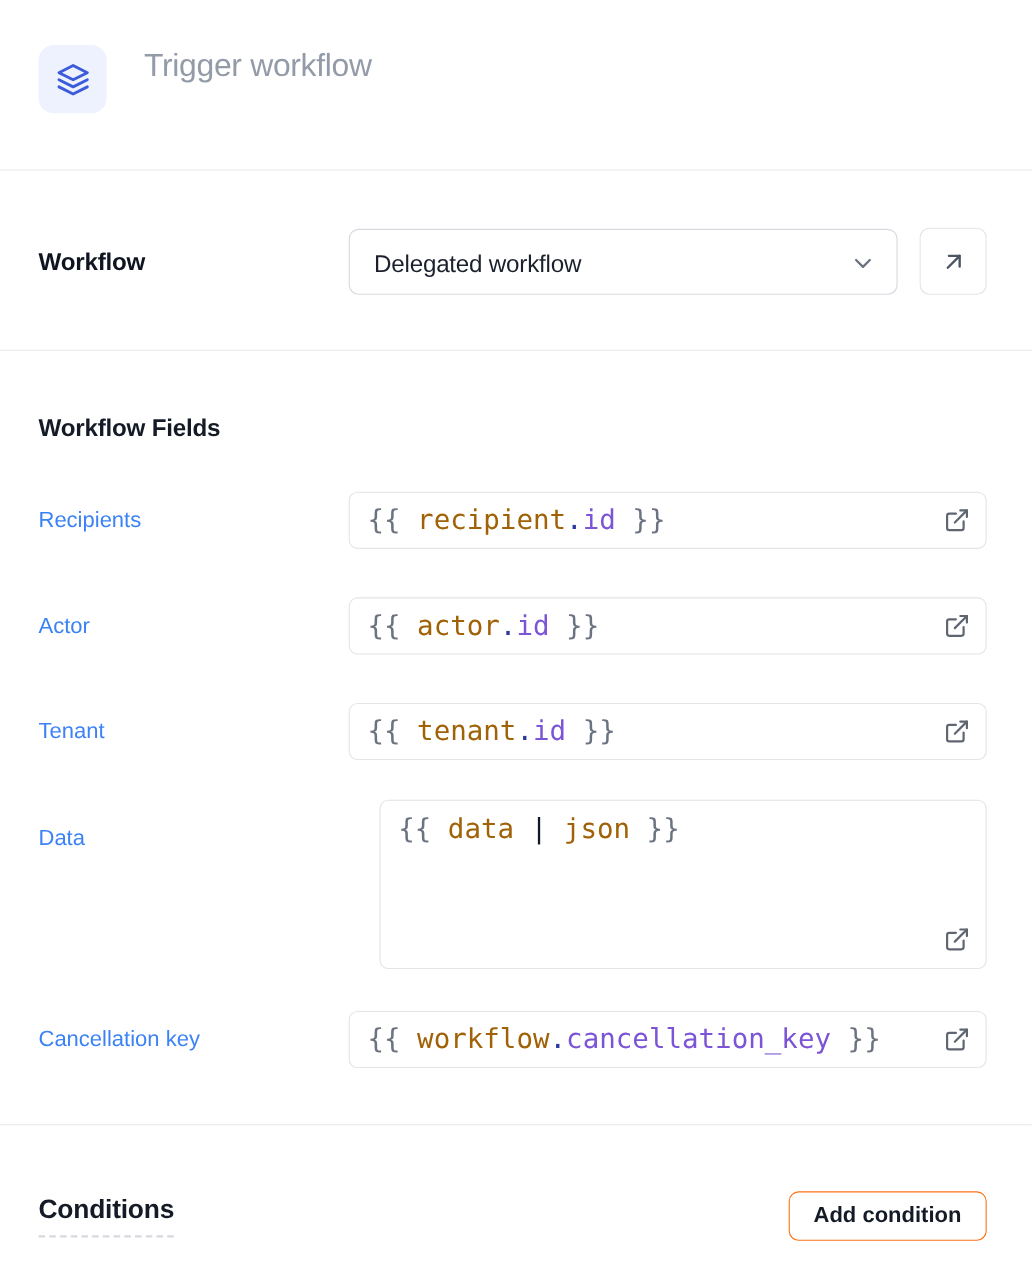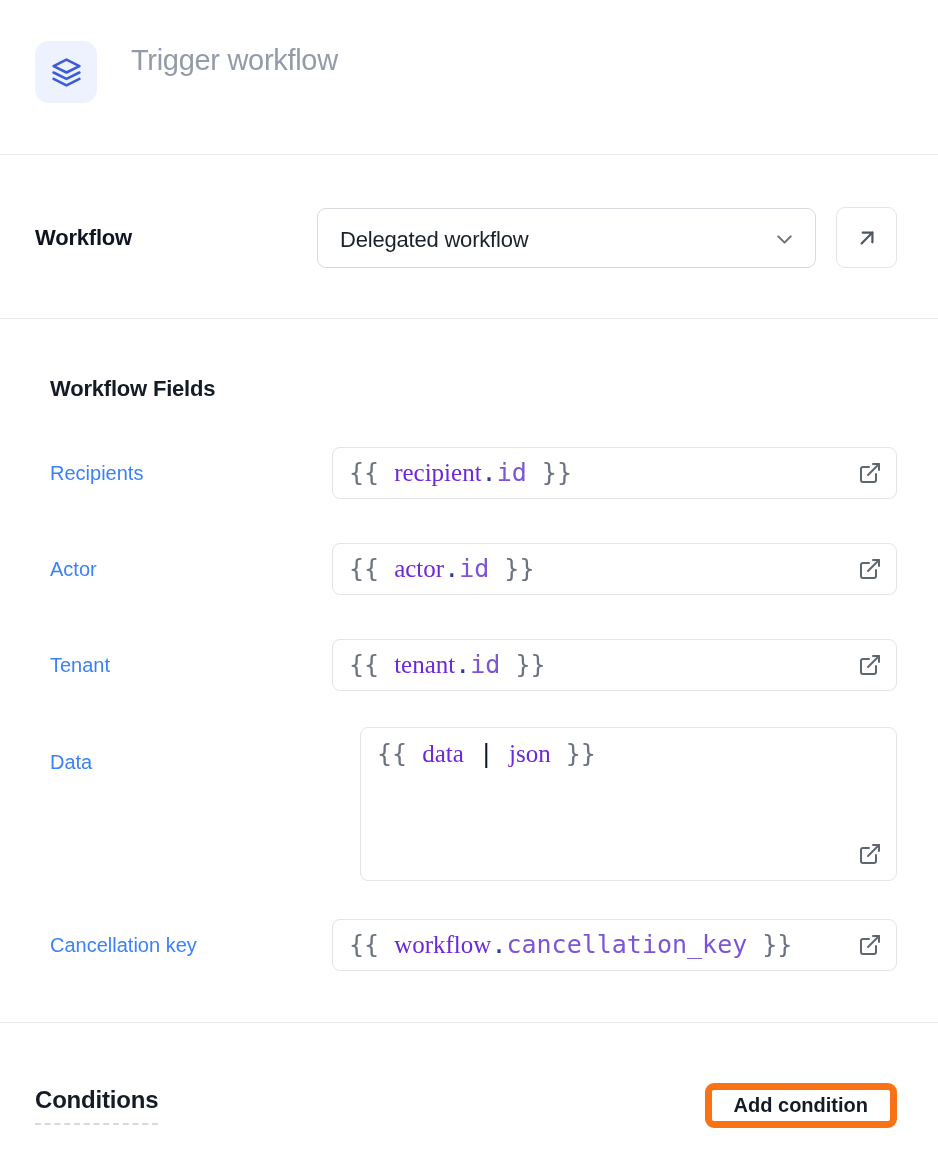--- a/index.html
+++ b/index.html
@@ -78,21 +78,21 @@
     margin-left: 20px;
     border: 1px solid #e3e5e9;
     border-radius: 9px;
     background: #fff;
     display: flex; align-items: center; justify-content: center;
     color: #4b5563;
     cursor: pointer;
   }
 
   
-  .fields-section { padding: 57px 41px 51px 35px; margin-left: 15px; }
+  .fields-section { padding: 57px 41px 51px 35px; }
   .section-heading {
     font-size: 22px;
     font-weight: 700;
     color: #141a26;
     letter-spacing: -0.2px;
     line-height: 26px;
     margin-bottom: 45px;
   }
   .field-row {
     display: flex;
@@ -120,21 +120,21 @@
     align-items: flex-start;
     padding-top: 11px;
   }
   .code {
     font-family: "DejaVu Sans Mono", monospace;
     font-size: 25px;
     line-height: 30px;
     white-space: pre;
   }
   .tk-brace { color: #6b7280; }
-  .tk-var   { color: #6d28d9; font-family: Liberation Serif, serif; }
+  .tk-var   { color: #a16207; }
   .tk-dot   { color: #2b3a9e; }
   .tk-prop  { color: #7c55d6; }
   .tk-pipe  { color: #111827; }
   .tk-plain { color: #111827; }
   .ext-link {
     position: absolute;
     right: 14px;
     top: 50%;
     transform: translateY(-50%);
     color: #5f6672;
@@ -158,21 +158,21 @@
     font-weight: 700;
     color: #141a26;
     letter-spacing: -0.2px;
     padding-bottom: 9px;
     border-bottom: 2px dashed #d6d9dd;
     cursor: help;
   }
   .add-btn {
     height: 45px;
     padding: 0 22px;
-    border: 7px solid #f97316;
+    border: 1px solid #f97316;
     border-radius: 9px;
     background: #fff;
     font-family: "Liberation Sans", sans-serif;
     font-size: 20px;
     font-weight: 600;
     color: #141a26;
     cursor: pointer;
   }
   svg { display: block; }
 </style>

